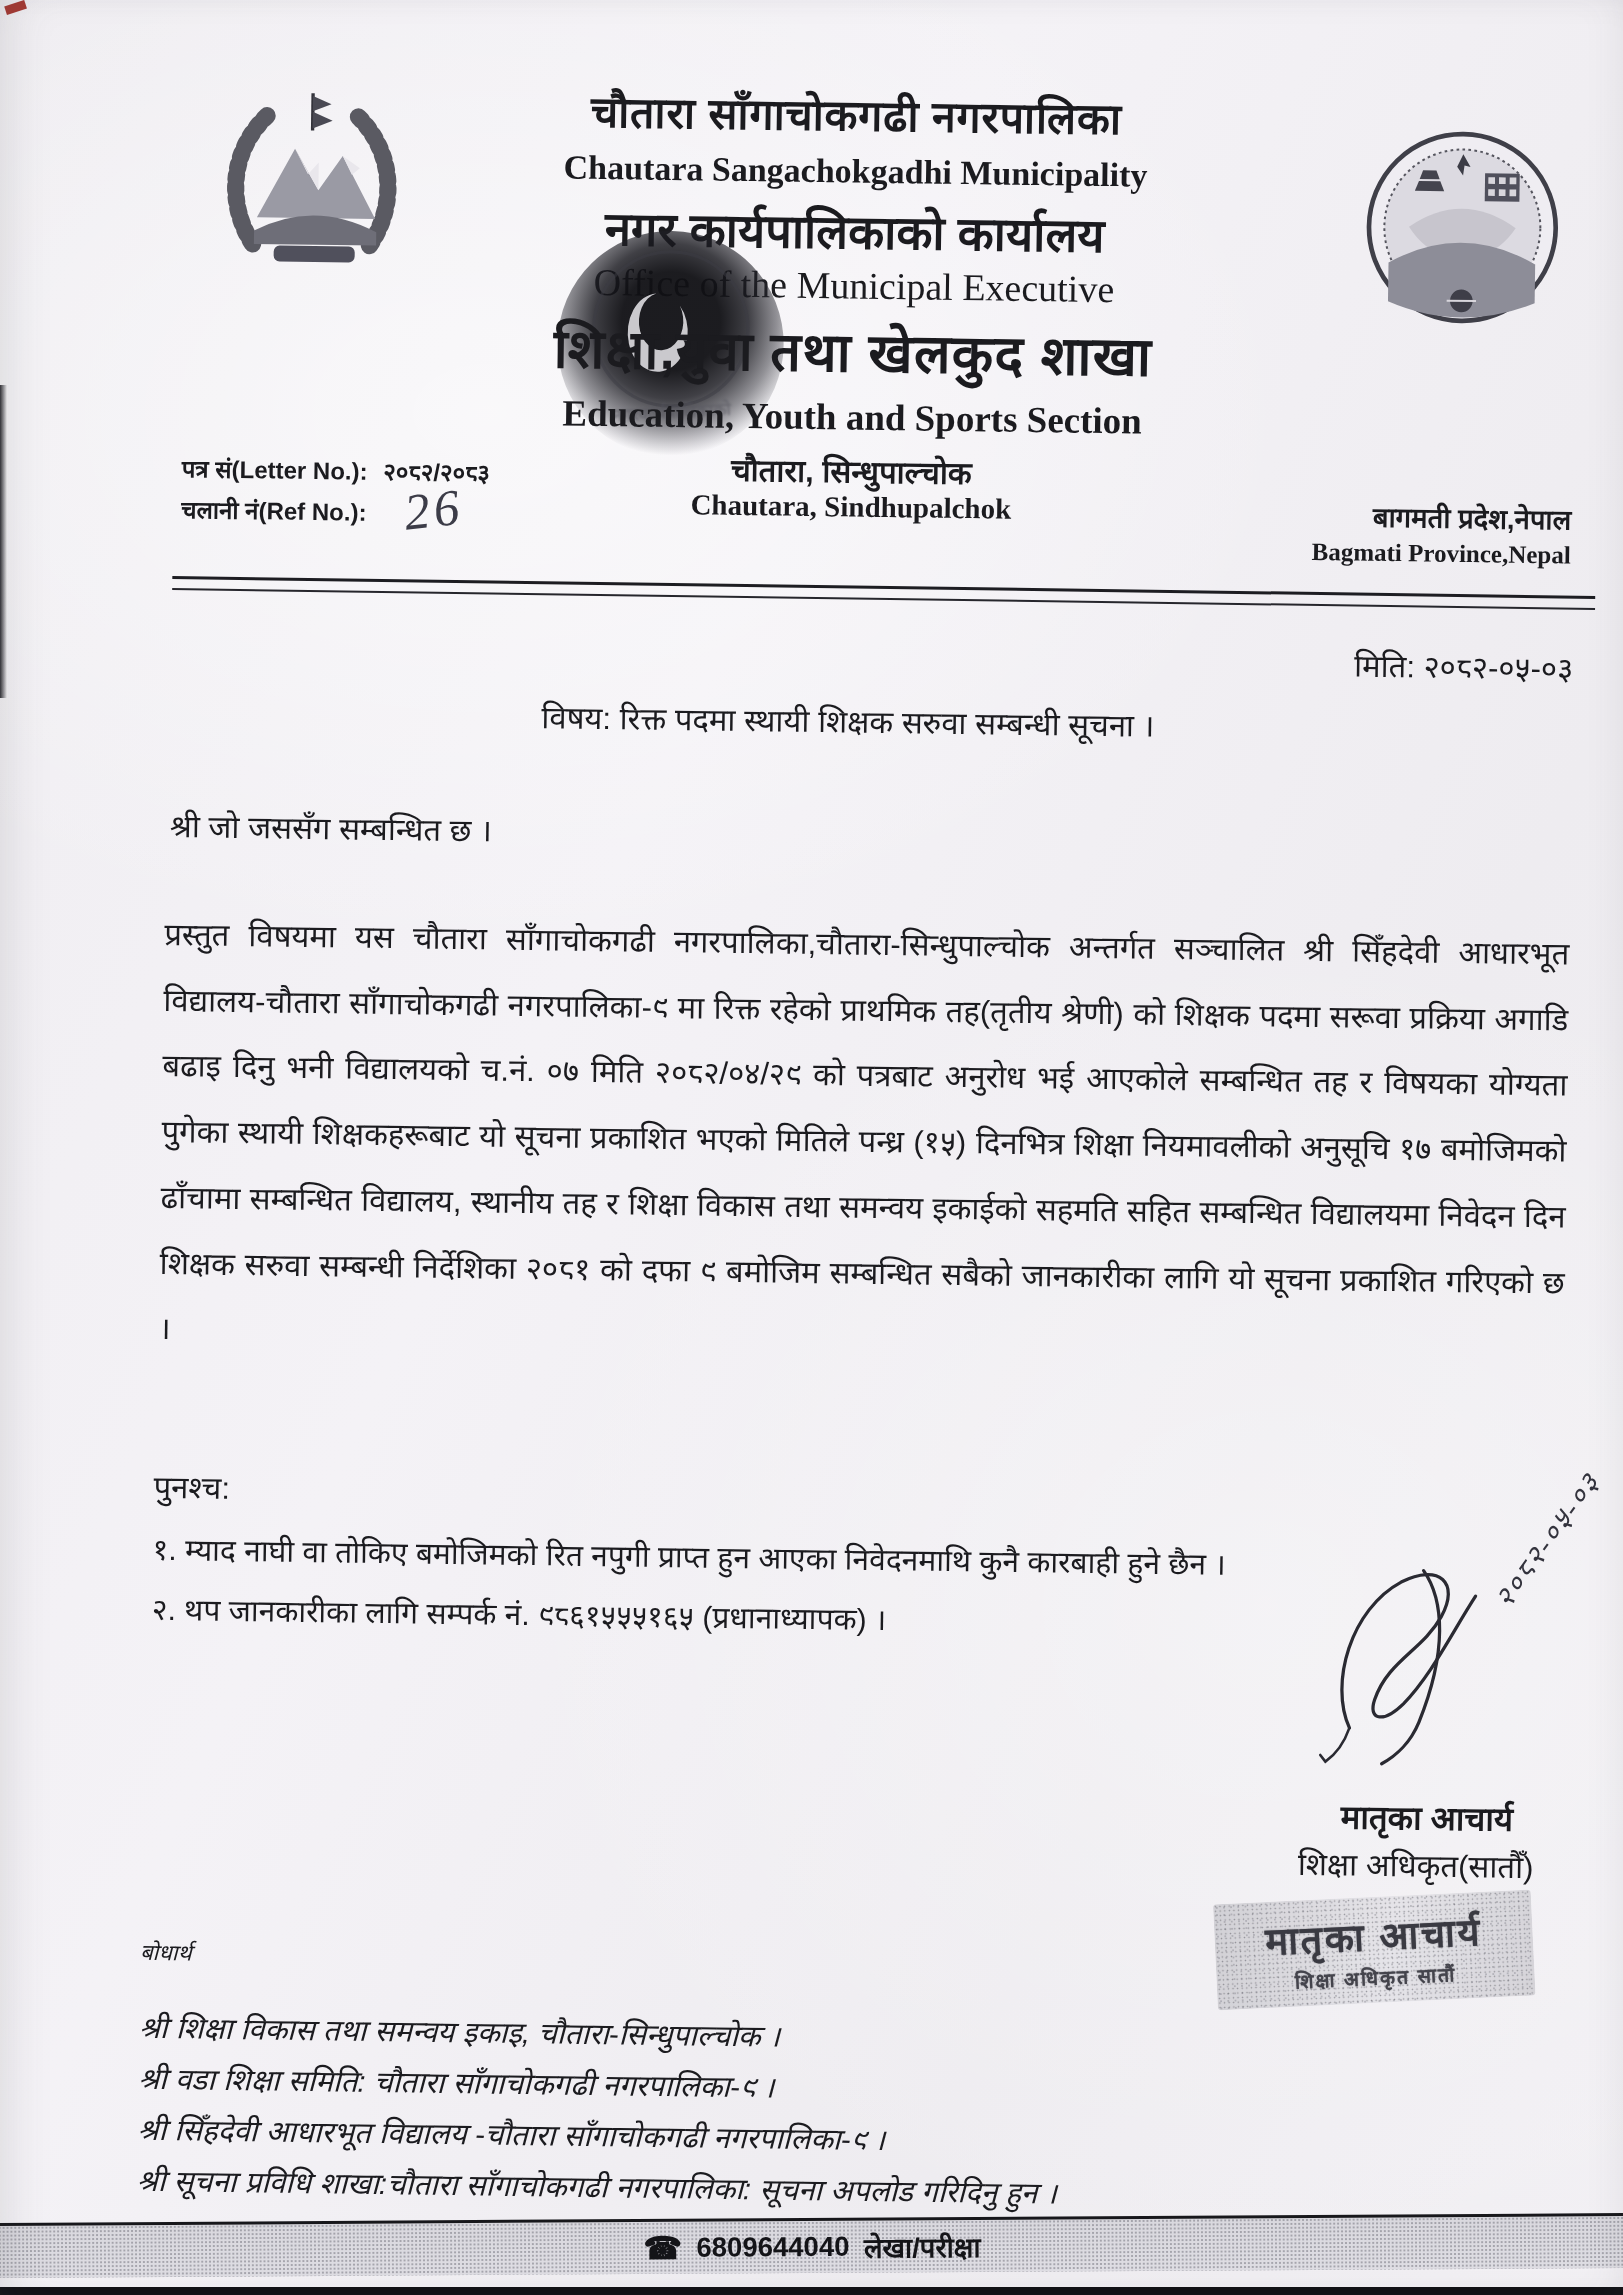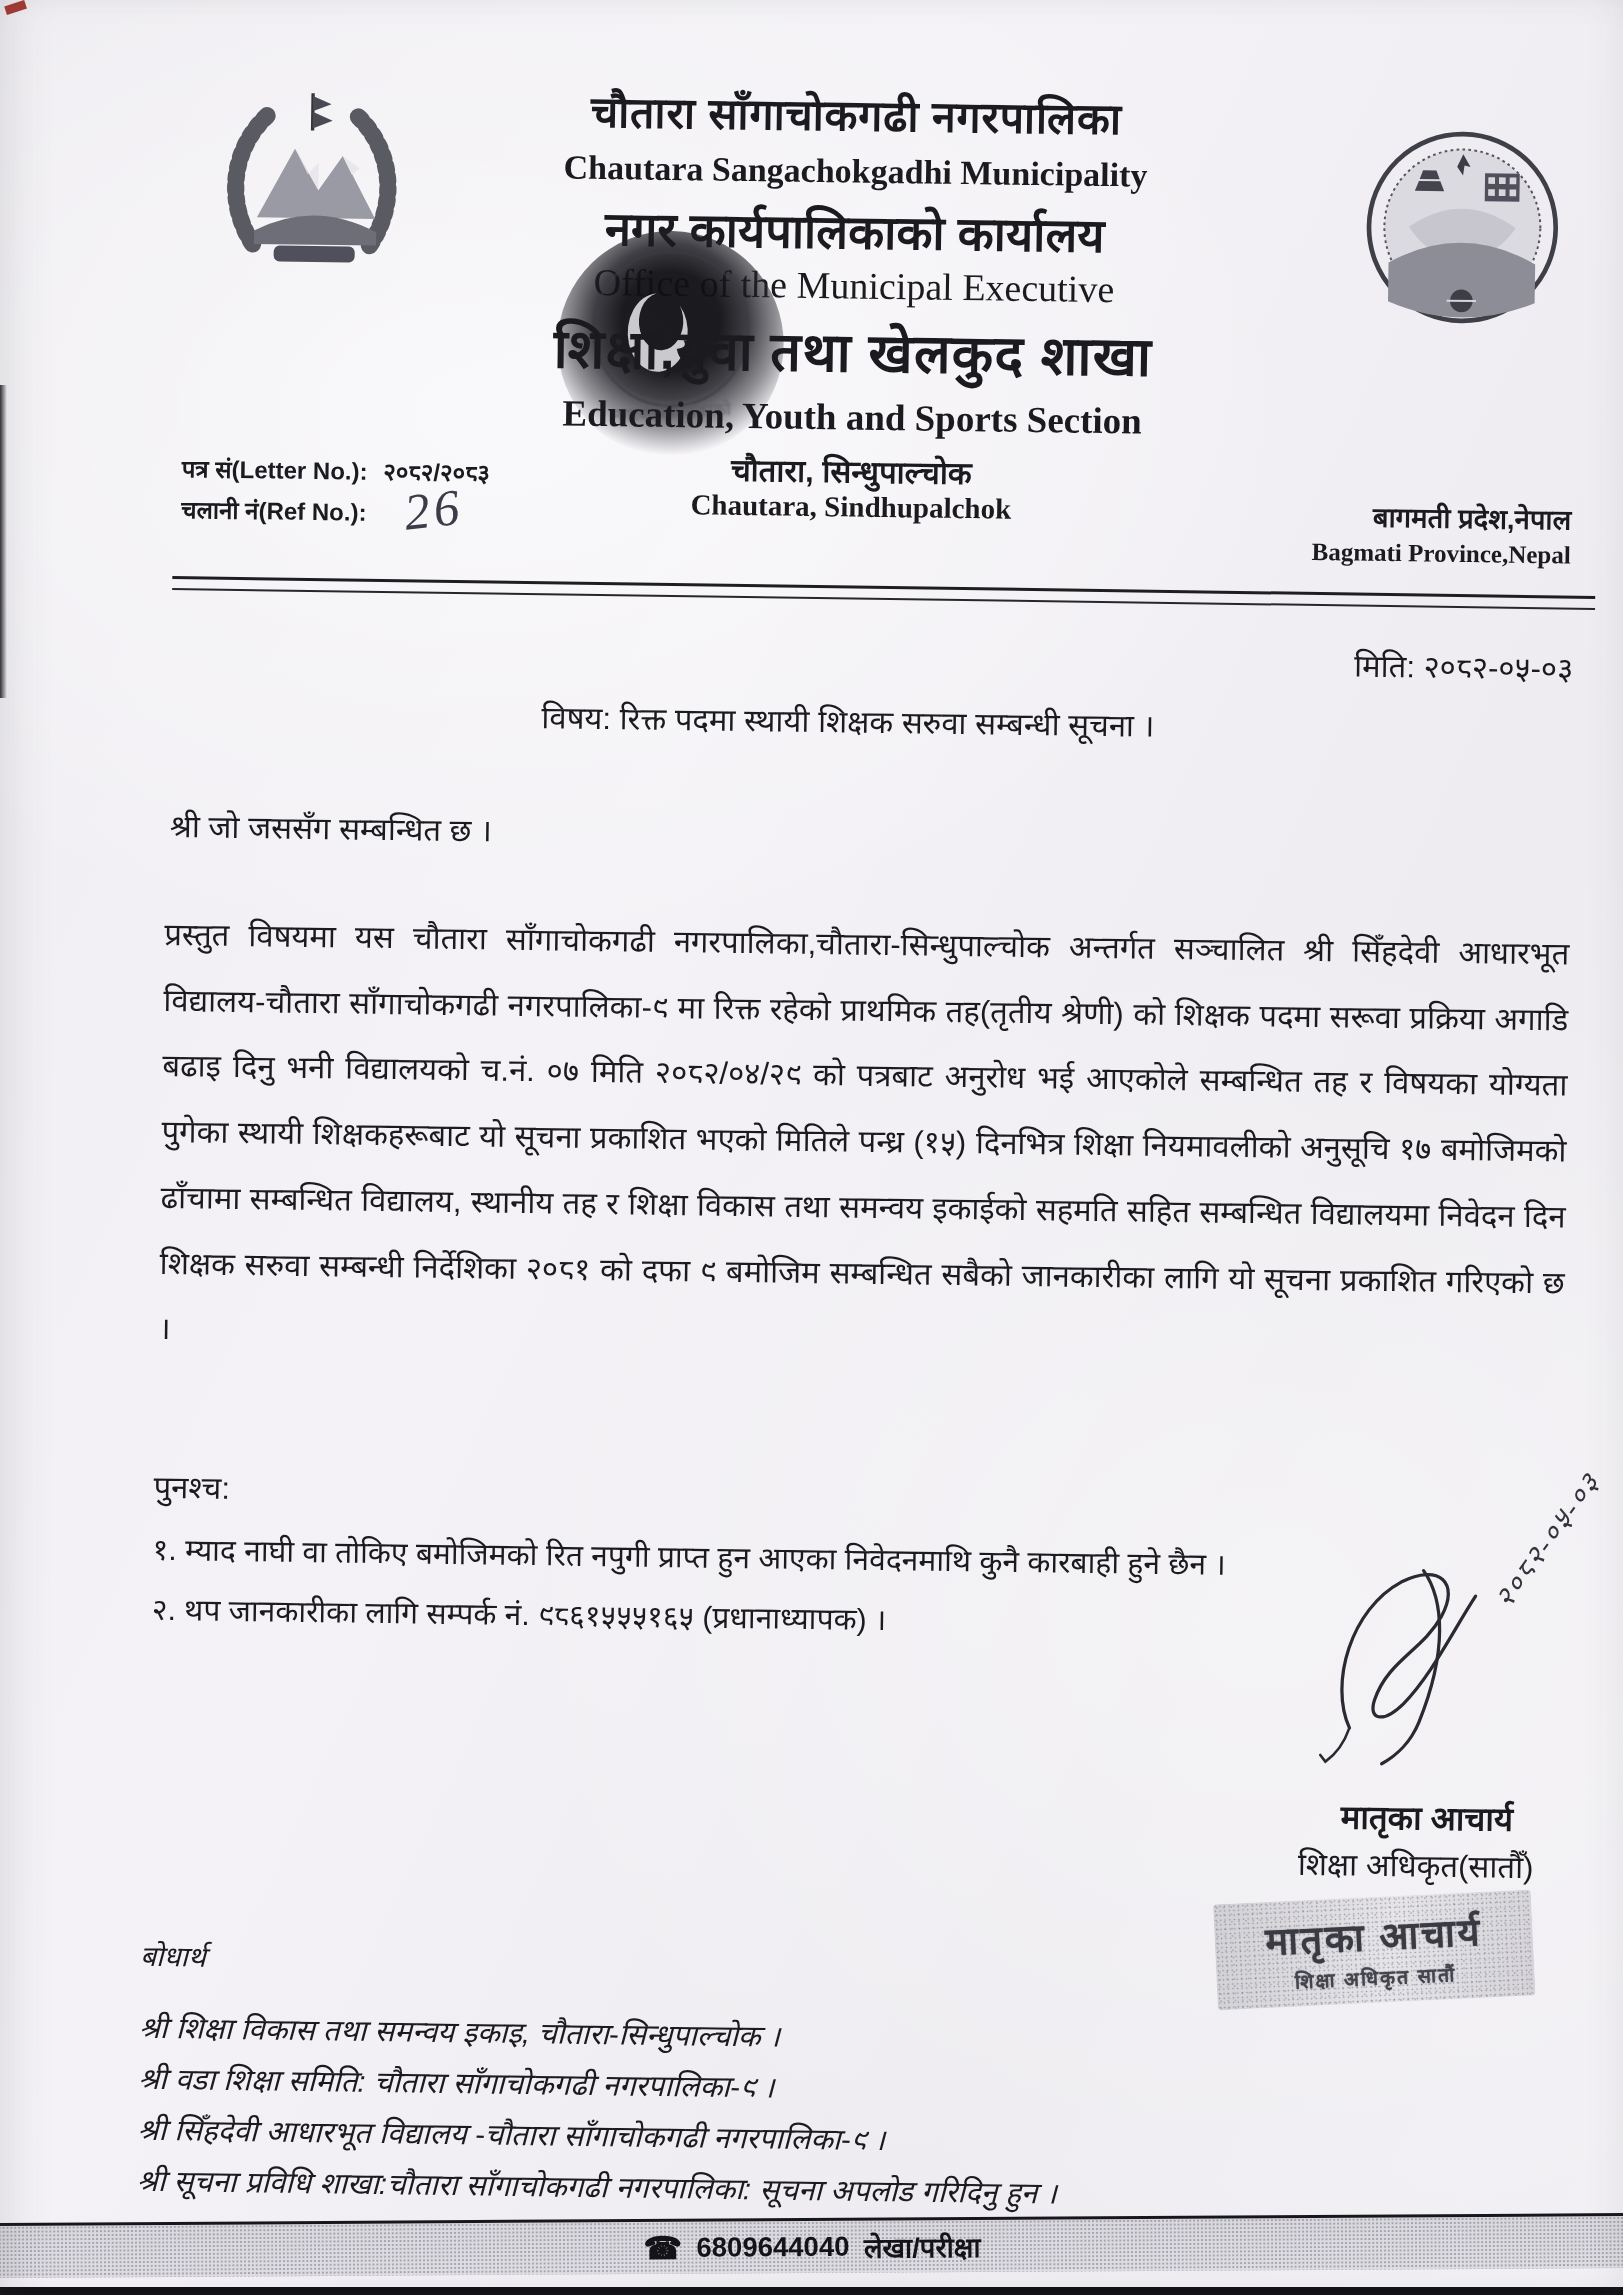--- a/index.html
+++ b/index.html
@@ -80,21 +80,21 @@
       radial-gradient(rgba(90,90,98,.55) 0.7px, transparent 1px),
       radial-gradient(rgba(120,120,130,.38) 0.7px, transparent 1px),
       linear-gradient(100deg, rgba(150,150,158,.35), rgba(190,190,198,.25) 55%, rgba(150,150,158,.32));
     background-size:4.6px 4.6px, 7.2px 7.2px, 100% 100%;
     display:flex;flex-direction:column;align-items:center;justify-content:center;
     border-radius:3.9px;
   }
   .stamp-rect .s1{font-size:38px;font-weight:700;color:#3a3a42;letter-spacing:2.6px;text-shadow:0 0 1.3px rgba(58,58,66,.7);}
   .stamp-rect .s2{font-size:19.6px;font-weight:700;color:#44444c;letter-spacing:2px;margin-top:3.9px;text-shadow:0 0 1.3px rgba(68,68,76,.65);}
 
-  .cc-head{left:154px;top:1945px;font-size:28px;font-style:italic;}
+  .cc-head{left:154px;top:1945px;font-size:22px;font-style:italic;}
   .cc-item{font-size:29.5px;font-style:italic;white-space:nowrap;}
   .cc-1{left:154px;top:2015px;}
   .cc-2{left:154px;top:2066px;}
   .cc-3{left:154px;top:2117px;}
   .cc-4{left:154px;top:2168px;}
 
   .header-stamp{
     left:549px;top:233px;width:226px;height:226px;z-index:2;border-radius:50%;
     background:radial-gradient(circle at 50% 40%,
       rgba(16,16,20,.95) 0 28%,

